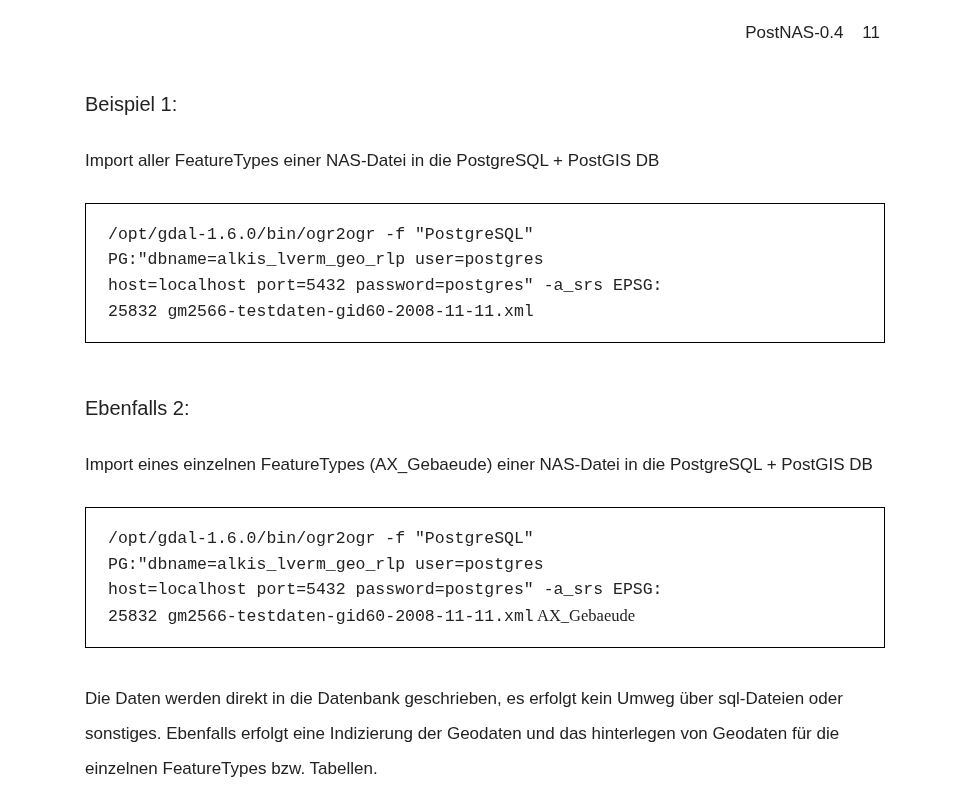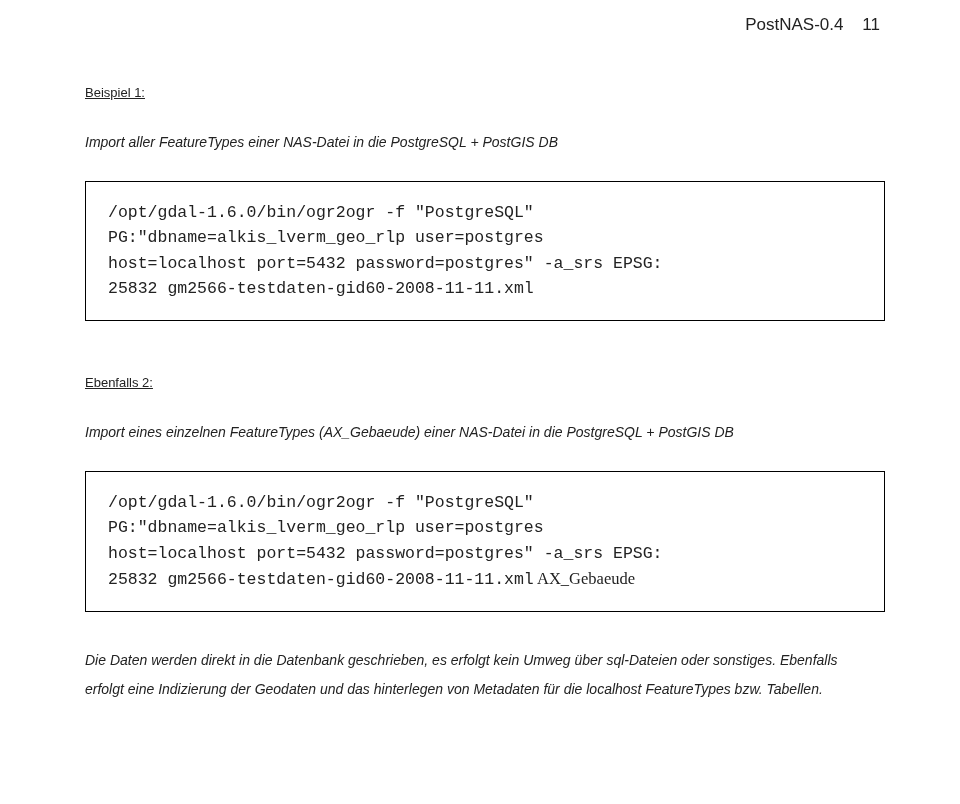--- a/index.html
+++ b/index.html
@@ -15,33 +15,32 @@
       width: 960px;
       height: 804px;
       position: relative;
       padding: 15px 80px 0 85px;
     }
 
     .header-line {
       text-align: right;
       font-size: 17px;
       margin-bottom: 50px;
+      margin-top: 8px;
     }
 
     .section-heading {
-      font-size: 13px;
-      text-decoration: underline;
+      font-size: 20px;
       margin-bottom: 28px;
     }
 
     .prose {
-      font-size: 14px;
+      font-size: 17px;
       line-height: 2.05;
       margin-bottom: 10px;
-      font-style: italic;
     }
 
     .code-box {
       border: 1px solid #000;
       padding: 18px 22px;
       margin-bottom: 48px;
       font-family: "Courier New", Courier, monospace;
       font-size: 16.5px;
       line-height: 1.55;
       white-space: pre-wrap;
@@ -76,13 +75,13 @@
 
 <div class="section-heading">Ebenfalls 2:</div>
 
 <div class="prose" style="margin-bottom:24px;">Import eines einzelnen FeatureTypes (AX_Gebaeude) einer NAS-Datei in die PostgreSQL + PostGIS DB</div>
 
 <div class="code-box code-box-2"><span class="inline-mono">/opt/gdal-1.6.0/bin/ogr2ogr -f "PostgreSQL"
 PG:"dbname=alkis_lverm_geo_rlp user=postgres
 host=localhost port=5432 password=postgres" -a_srs EPSG:
 25832 gm2566-testdaten-gid60-2008-11-11.xml</span><span style="font-family: Liberation Serif, serif;"> AX_Gebaeude</span></div>
 
-<div class="prose">Die Daten werden direkt in die Datenbank geschrieben, es erfolgt kein Umweg über sql-Dateien oder sonstiges. Ebenfalls erfolgt eine Indizierung der Geodaten und das hinterlegen von Metadaten für die localhost FeatureTypes bzw. Tabellen.</div>
+<div class="prose">Die Daten werden direkt in die Datenbank geschrieben, es erfolgt kein Umweg über sql-Dateien oder sonstiges. Ebenfalls erfolgt eine Indizierung der Geodaten und das hinterlegen von Geodaten für die einzelnen FeatureTypes bzw. Tabellen.</div>
 
 </body></html>

